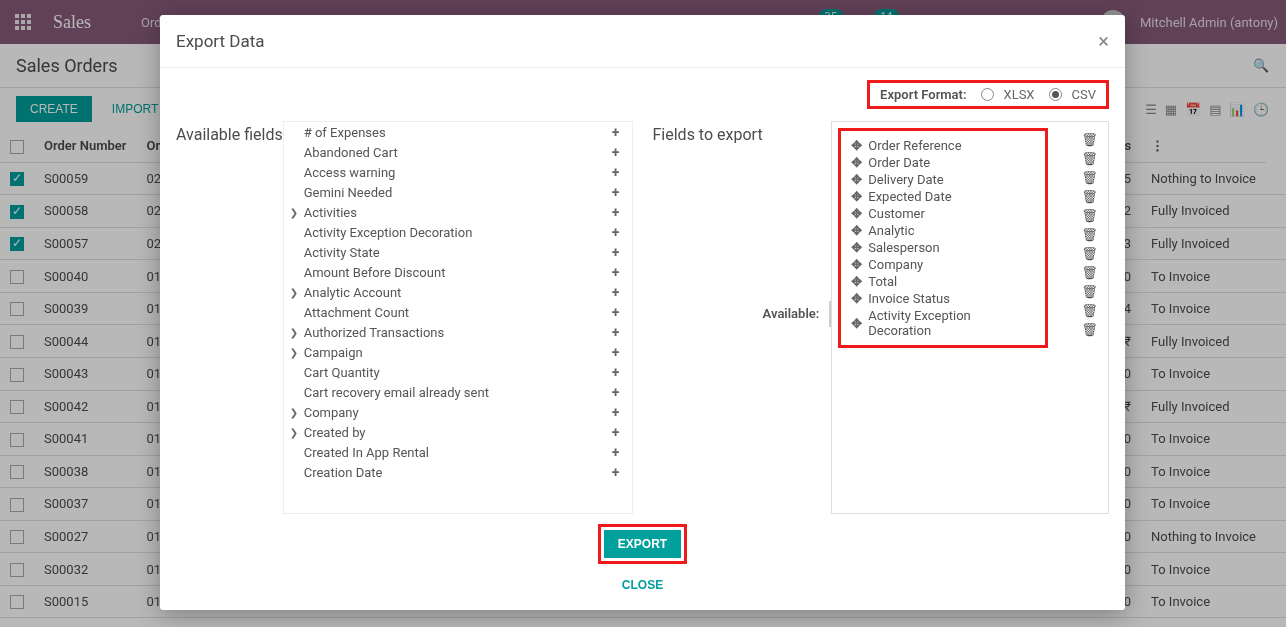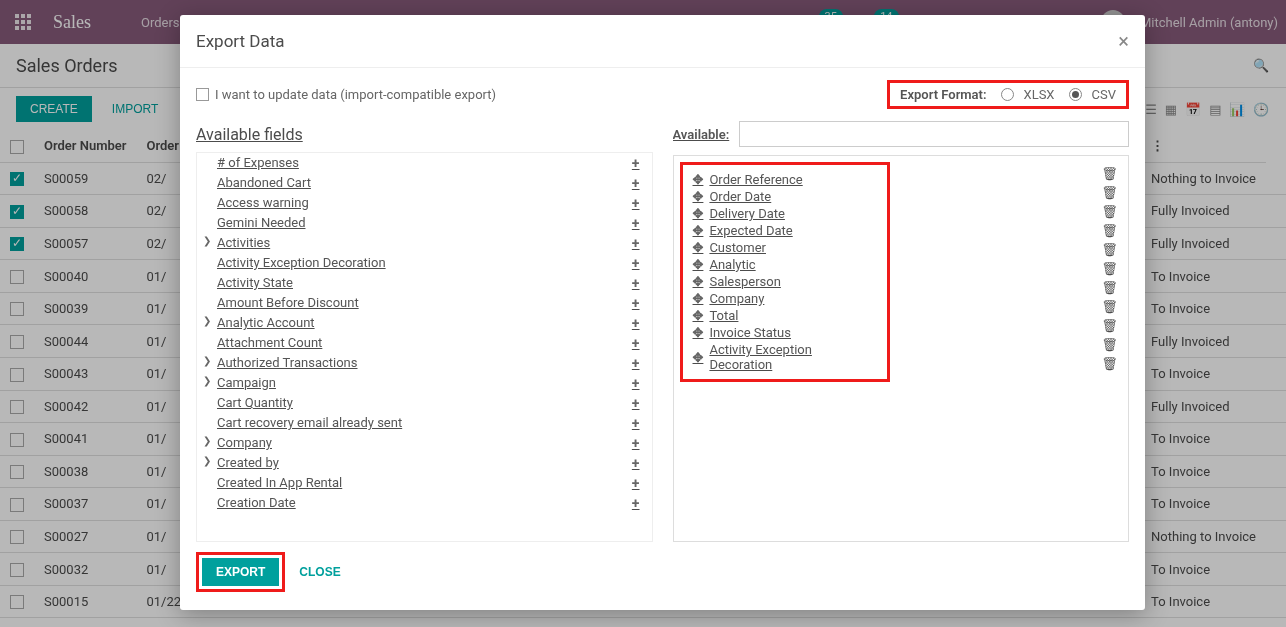--- a/index.html
+++ b/index.html
@@ -35,56 +35,56 @@
 .table td.num { text-align: right; }
 .checkbox { width: 14px; height: 14px; border: 1px solid #aaa; display: inline-block; vertical-align: middle; }
 .checkbox.checked { background: #00a09d; border-color: #00a09d; position: relative; }
 .checkbox.checked::after { content: "✓"; color: #fff; position: absolute; top: -2px; left: 1px; font-size: 12px; }
 .dots { color: #888; }
 
 
 .overlay { position: absolute; inset: 0; background: rgba(0,0,0,0.28); }
 
 
-.modal { position: absolute; top: 15px; left: 180px; width: 965px; height: 595px; background: #fff; border-radius: 3px; box-shadow: 0 5px 25px rgba(0,0,0,0.3); display: flex; flex-direction: column; }
+.modal { position: absolute; top: 15px; left: 160px; width: 965px; height: 595px; background: #fff; border-radius: 3px; box-shadow: 0 5px 25px rgba(0,0,0,0.3); display: flex; flex-direction: column; }
 .modal-header { padding: 14px 16px; display: flex; justify-content: space-between; align-items: center; border-bottom: 1px solid #eee; }
 .modal-title { font-size: 17px; font-weight: 400; color: #4c4c4c; }
 .modal-close { color: #888; font-size: 20px; cursor: pointer; }
 
 .modal-body { padding: 12px 16px 0 16px; flex: 1; overflow: hidden; display: flex; flex-direction: column; }
 .top-row { display: flex; align-items: center; margin-bottom: 12px; }
 .top-row label { display: flex; align-items: center; gap: 6px; color: #666; }
 .top-row .ck { width: 13px; height: 13px; border: 1px solid #999; }
 .format-group { margin-left: auto; display: flex; align-items: flex-end; gap: 14px; padding: 4px 10px; }
 .format-label { font-weight: 600; color: #555; }
 .radio { width: 13px; height: 13px; border: 1px solid #888; border-radius: 50%; display: inline-block; vertical-align: middle; margin-right: 4px; position: relative; }
 .radio.on::after { content: ""; position: absolute; inset: 2px; background: #555; border-radius: 50%; }
 
 .highlight-red { border: 3px solid #EF1B1A; }
 
 .columns { display: flex; gap: 20px; flex: 1; overflow: hidden; }
-.col { flex: 1; display: flex; flex-direction: column; overflow: hidden; text-decoration: underline; }
+.col { flex: 1; display: flex; flex-direction: row; overflow: hidden; }
 .col h3 { font-size: 16px; font-weight: 400; margin: 4px 0 8px 0; color: #4c4c4c; }
 .search-input { width: 100%; padding: 6px 8px; border: 1px solid #ccc; margin-bottom: 6px; font-size: 13px; }
 .template-row { display: flex; align-items: center; gap: 10px; margin-bottom: 8px; }
 .template-label { font-weight: 600; color: #555; }
 .template-select { flex: 1; height: 26px; border: 1px solid #ccc; background: #fff; }
 
 .field-list { flex: 1; border: 1px solid #eee; overflow-y: auto; overflow-x: hidden; padding-right: 4px; }
-.field-item { display: flex; padding: 2px 4px 2px 20px; position: relative; min-height: 19px; }
+.field-item { display: flex; align-items: center; padding: 2px 4px 2px 20px; position: relative; min-height: 19px; }
 .field-item .caret { position: absolute; left: 6px; color: #666; font-size: 10px; }
 .field-item .add { margin-left: auto; color: #666; font-weight: bold; font-size: 14px; cursor: pointer; padding: 0 4px; }
 .field-item .label { color: #555; }
 
 .export-item { display: flex; align-items: center; padding: 1px 4px; gap: 4px; }
 .export-item .handle { color: #666; font-weight: bold; margin-right: 2px; }
 .export-item .label { color: #555; flex: 1; }
 .export-box { padding: 6px; }
 
-.modal-footer { padding: 10px 16px 18px 16px; display: flex; align-items: center; gap: 14px; }
+.modal-footer { padding: 10px 16px 18px 16px; display: flex; align-items: center; gap: 14px; flex-direction: column; }
 .btn-export { background: #00a09d; color: #fff; border: none; padding: 7px 14px; font-size: 12px; font-weight: 600; }
 .btn-close { background: transparent; color: #00a09d; border: none; font-size: 12px; font-weight: 600; }
 .header-icon { color: rgba(255,255,255,0.8); position: relative; display: flex; align-items: center; }
 .badge-pos { position: relative; top: -6px; left: -3px; }
 
 
 .right-inner { flex: 1; border: 1px solid #ddd; padding: 6px; overflow: auto; }
 
 </style>
 </head>
@@ -330,24 +330,20 @@
 
 <div class="overlay"></div>
 
 <div class="modal">
   <div class="modal-header">
     <div class="modal-title">Export Data</div>
     <div class="modal-close">×</div>
   </div>
   <div class="modal-body">
     <div class="top-row">
-      <label>
-        <span class="ck"></span>
-        <span>I want to update data (import-compatible export)</span>
-      </label>
       <div class="format-group highlight-red">
         <span class="format-label">Export Format:</span>
         <label>
             <span class="radio"></span>
             <span>XLSX</span>
           </label>
         <label>
             <span class="radio on"></span>
             <span>CSV</span>
           </label>
@@ -434,20 +430,21 @@
               <span class="add">+</span>
             </div>
             <div class="field-item">
               <span class="label">Creation Date</span>
               <span class="add">+</span>
             </div>
           </div>
       </div>
 
       <div class="col">
+        <h3>Fields to export</h3>
         <div class="template-row">
           <span class="template-label">Available:</span>
           <div class="template-select"></div>
         </div>
         <div class="right-inner" style="position: relative;">
           <div class="export-box highlight-red" id="export-list" style="width:210px">
               <div class="export-item">
                 <span class="handle">✥</span>
                 <span class="label">Order Reference</span>
               </div>

